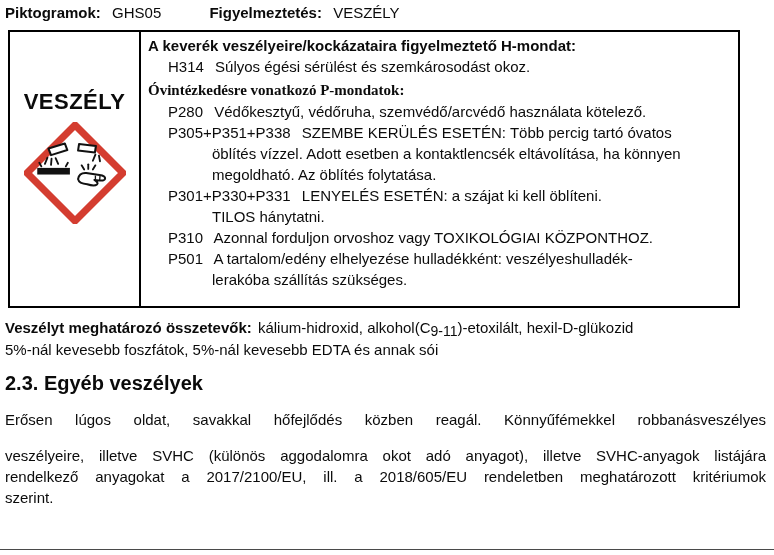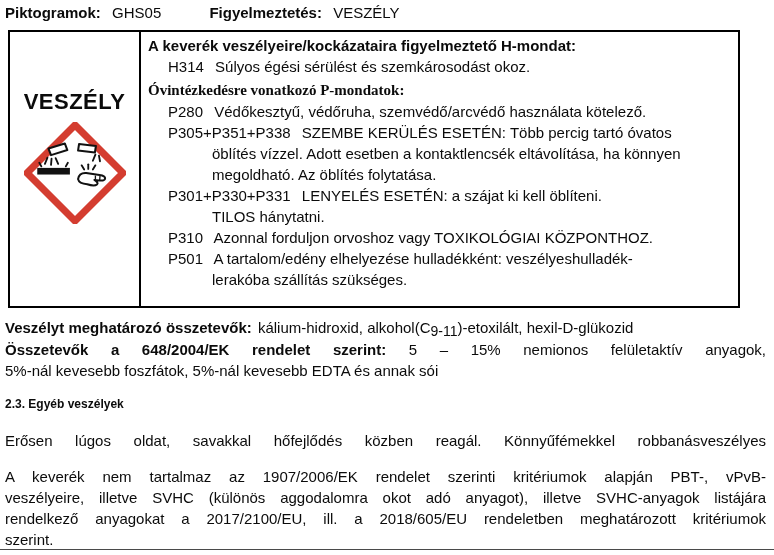--- a/index.html
+++ b/index.html
@@ -33,21 +33,21 @@
   .stmt .code{margin-right:7px;}
   .stmt .txt{white-space:pre-line;}
   
   .body-sections{padding:0 8px 0 5px;}
   .comp-line{margin-top:9px;line-height:21px;}
   .comp-line .lead{margin-right:2px;}
   sub.csub{font-size:14px;vertical-align:-3px;line-height:0;}
   .jline{text-align:justify;text-align-last:justify;line-height:21px;}
   .pline{line-height:21px;}
   .reg{margin-top:1px;}
-  .heading23{margin-top:13px;font-size:12px;font-weight:bold;line-height:21px;}
+  .heading23{margin-top:13px;font-size:20px;font-weight:bold;line-height:21px;}
   .para{margin-top:15px;}
   
   .bottom-rule{position:absolute;left:0;top:549px;width:774px;border-top:1px solid #4a4a4a;height:0;}
 </style>
 </head>
 <body>
 
 <div>
 
   <div class="topline">
@@ -123,35 +123,30 @@
   </div>
 
   <div class="body-sections">
 
     <div class="comp-line">
       <span class="b lead">Veszélyt meghatározó összetevők:</span>
       <span>kálium-hidroxid, alkohol(C</span><sub class="csub">9-11</sub><span>)-etoxilált, hexil-D-glükozid</span>
     </div>
 
     <div class="reg">
-      <div class="jline">
-        <span class="b">Összetevők a 648/2004/EK rendelet szerint:</span>
-        <span>5 – 15% nemionos felületaktív anyagok,</span>
-      </div>
       <div class="pline">5%-nál kevesebb foszfátok, 5%-nál kevesebb EDTA és annak sói</div>
     </div>
 
     <div class="heading23">2.3. Egyéb veszélyek</div>
 
     <div class="para">
       <div class="jline">Erősen lúgos oldat, savakkal hőfejlődés közben reagál. Könnyűfémekkel robbanásveszélyes</div>
     </div>
 
     <div class="para">
-      <div class="jline">A keverék nem tartalmaz az 1907/2006/EK rendelet szerinti kritériumok alapján PBT-, vPvB-</div>
       <div class="jline">veszélyeire, illetve SVHC (különös aggodalomra okot adó anyagot), illetve SVHC-anyagok listájára</div>
       <div class="jline">rendelkező anyagokat a 2017/2100/EU, ill. a 2018/605/EU rendeletben meghatározott kritériumok</div>
       <div class="pline">szerint.</div>
     </div>
 
   </div>
 
   <div class="bottom-rule"></div>
 </div>
 

